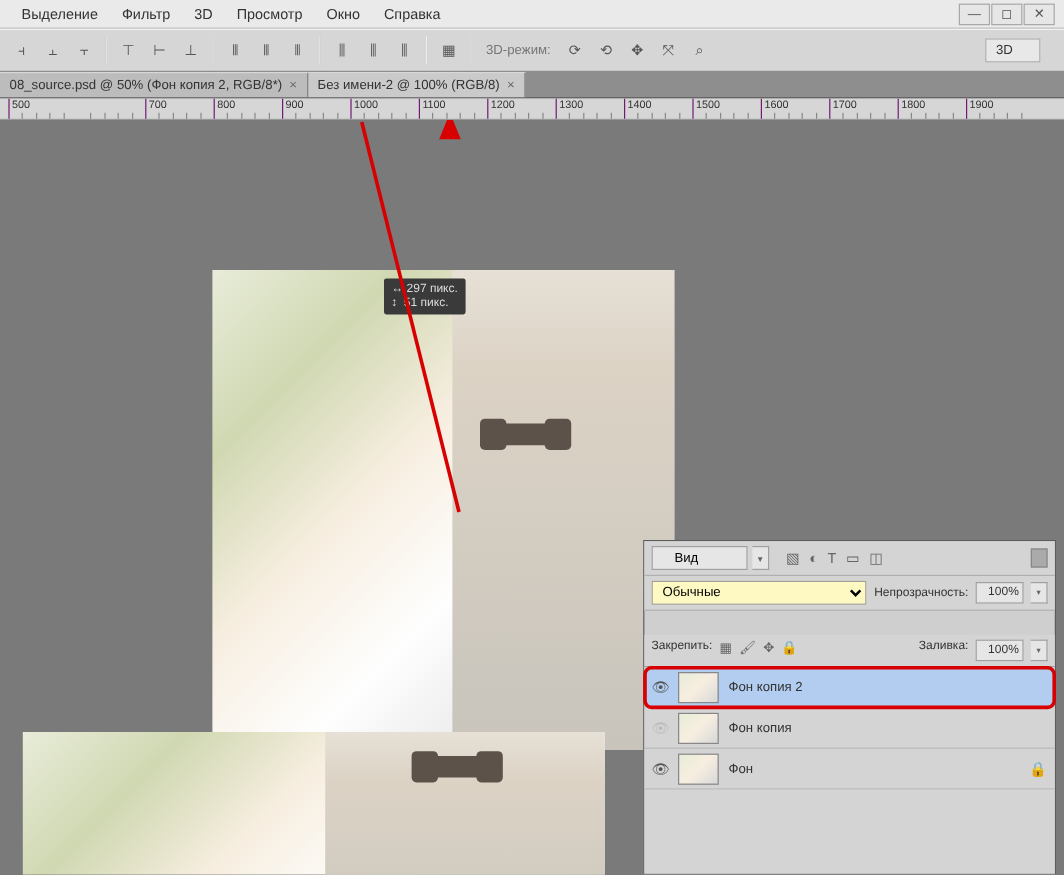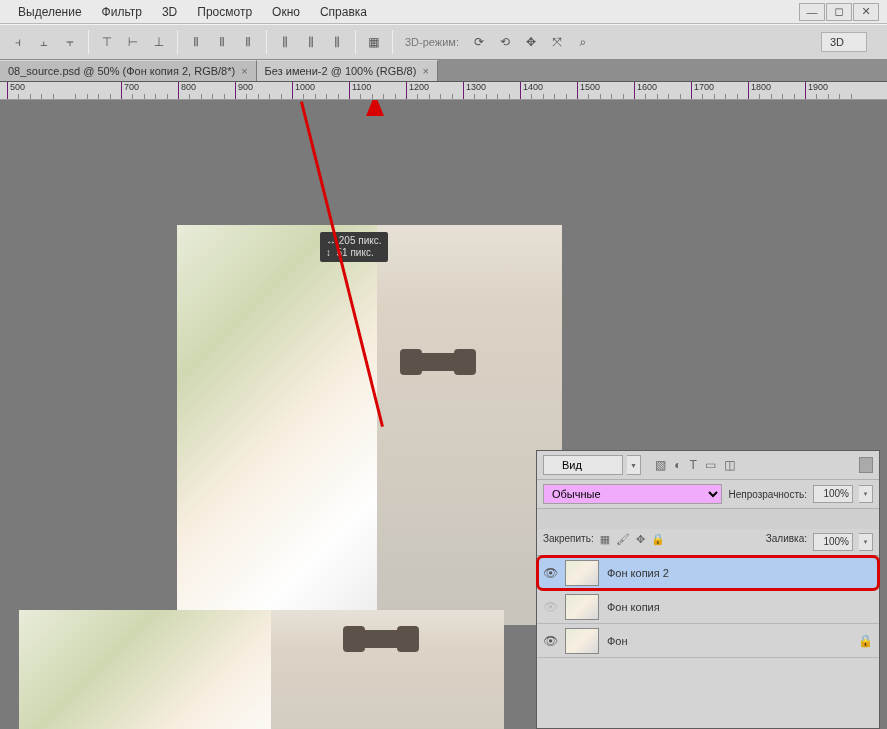--- a/index.html
+++ b/index.html
@@ -55,21 +55,21 @@
 .lp-title .menu { font-size: 13px; color: #666; }
 .lp-row1 { display: flex; align-items: center; padding: 4px 6px; gap: 4px; border-bottom: 1px solid #b0b0b0; background: #d4d4d4; }
 .lp-search { background: #e6e6e6; border: 1px solid #a0a0a0; height: 20px; width: 80px; font-size: 11px; padding: 0 4px 0 18px; position: relative; }
 .lp-search-wrap { position: relative; }
 .lp-search-wrap::before { content: "🔍"; position: absolute; left: 3px; top: 2px; font-size: 11px; color: #777; }
 .lp-dd-arrow { width: 14px; height: 20px; background: #e6e6e6; border: 1px solid #a0a0a0; border-left: none; display: flex; align-items: center; justify-content: center; font-size: 8px; color: #666; }
 .lp-filter-icons { display: flex; gap: 8px; margin-left: 10px; color: #666; font-size: 12px; }
 .lp-toggle { margin-left: auto; width: 14px; height: 16px; background: #aaa; border: 1px solid #888; }
 
 .lp-row2 { display: flex; align-items: center; padding: 4px 6px; gap: 6px; border-bottom: 1px solid #b0b0b0; background: #d4d4d4; }
-.lp-blend { background: #f0abfc; border: 1px solid #a0a0a0; height: 20px; flex: 1; font-size: 11px; padding: 0 4px; }
+.lp-blend { background: #fef9c3; border: 1px solid #a0a0a0; height: 20px; flex: 1; font-size: 11px; padding: 0 4px; }
 .lp-opacity-label { font-size: 10px; }
 .lp-val { background: #e6e6e6; border: 1px solid #a0a0a0; width: 40px; height: 18px; font-size: 10px; text-align: right; padding-right: 3px; line-height: 16px; }
 .lp-dd-small { width: 14px; height: 18px; background: #e6e6e6; border: 1px solid #a0a0a0; border-left: none; display: flex; align-items: center; justify-content: center; font-size: 7px; color: #666; }
 
 .lp-row3 { display: flex; padding: 4px 6px; gap: 6px; border-bottom: 1px solid #a0a0a0; background: #d4d4d4; margin-top: 20px; }
 .lp-lock-label { font-size: 10px; }
 .lp-lock-icons { display: flex; gap: 6px; color: #666; font-size: 11px; }
 .lp-fill-label { margin-left: auto; font-size: 10px; }
 
 .layer-list { background: #d4d4d4; }
@@ -222,21 +222,21 @@
   <div class="canvas-img img1">
     <div class="photo">
         <div class="bowtie"></div>
       </div>
   </div>
   <div class="canvas-img img2">
     <div class="photo">
         <div class="bowtie" style="left:70%;top:10%"></div>
       </div>
   </div>
-  <div class="tooltip"><span>↔ 205 пикс.</span>
+  <div class="tooltip"><span>↔ 297 пикс.</span>
 <span>↕  51 пикс.</span></div>
   <div class="arrow-line" style="left:300px;top:2px"></div>
   <div class="arrow-head"></div>
 
   <div class="layers-panel">
     <div class="lp-row1">
       <div class="lp-search-wrap">
         <input class="lp-search" value="Вид" style="">
       </div>
       <div class="lp-dd-arrow">▾</div>

